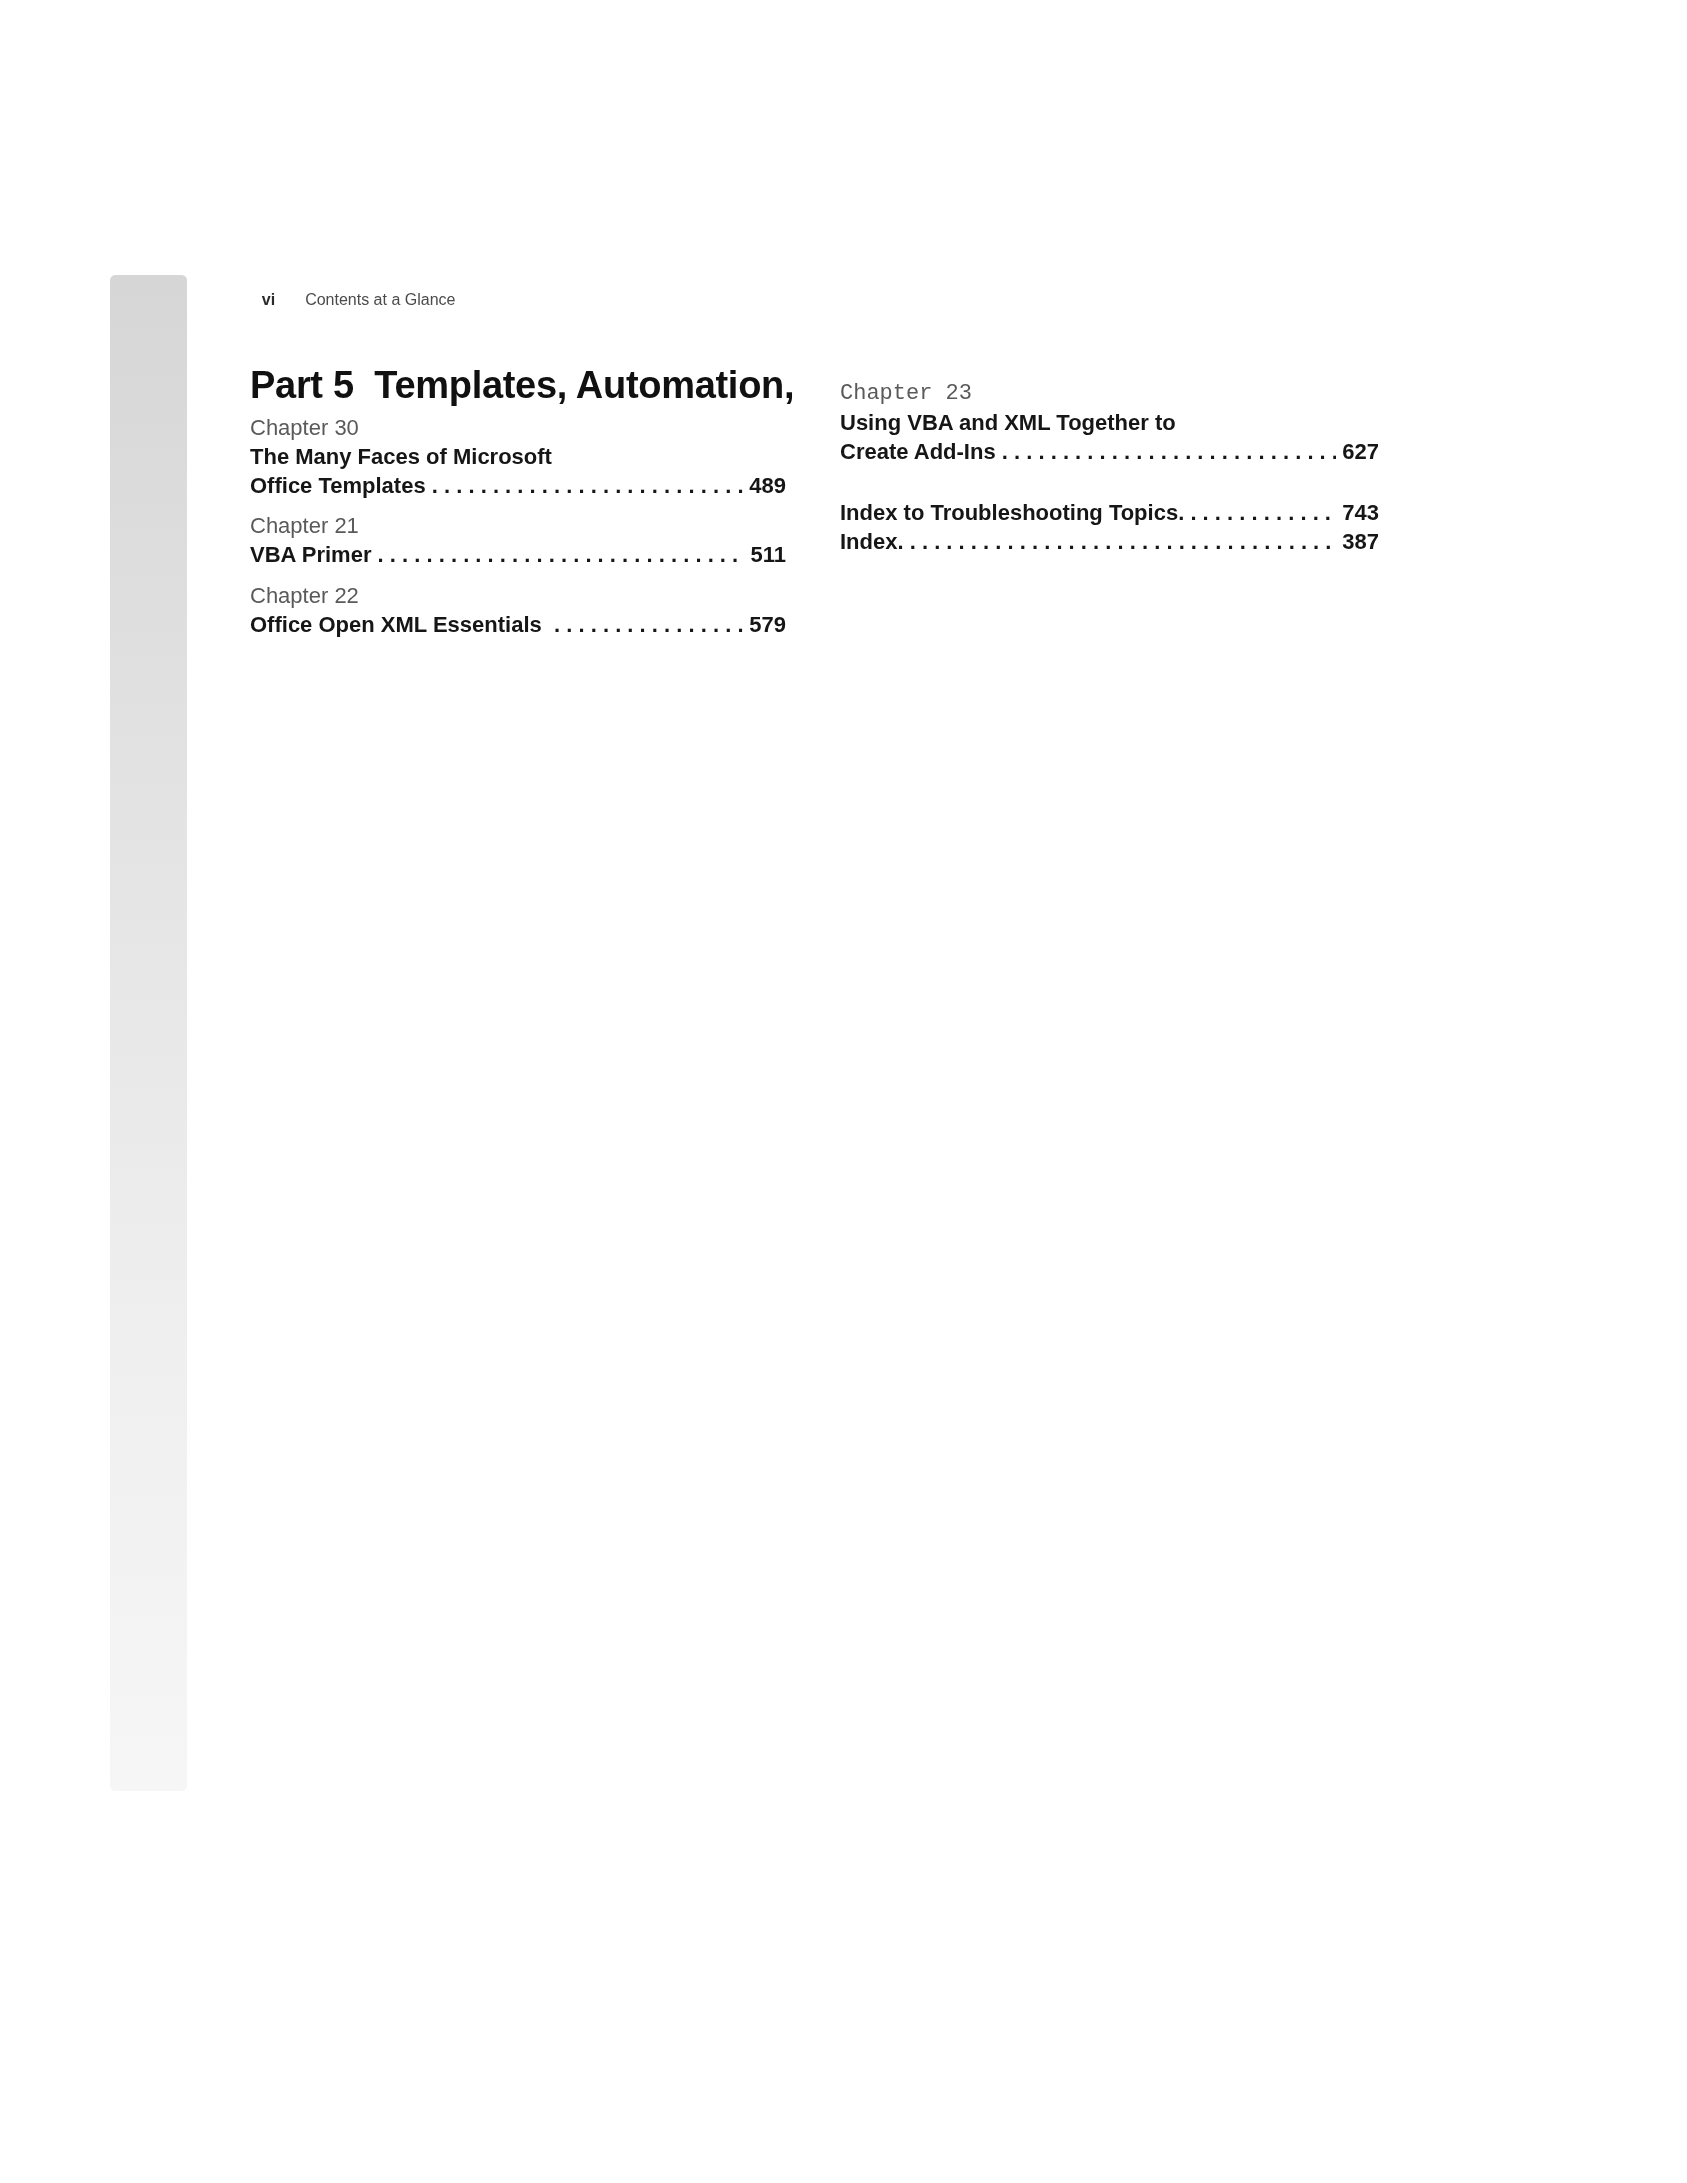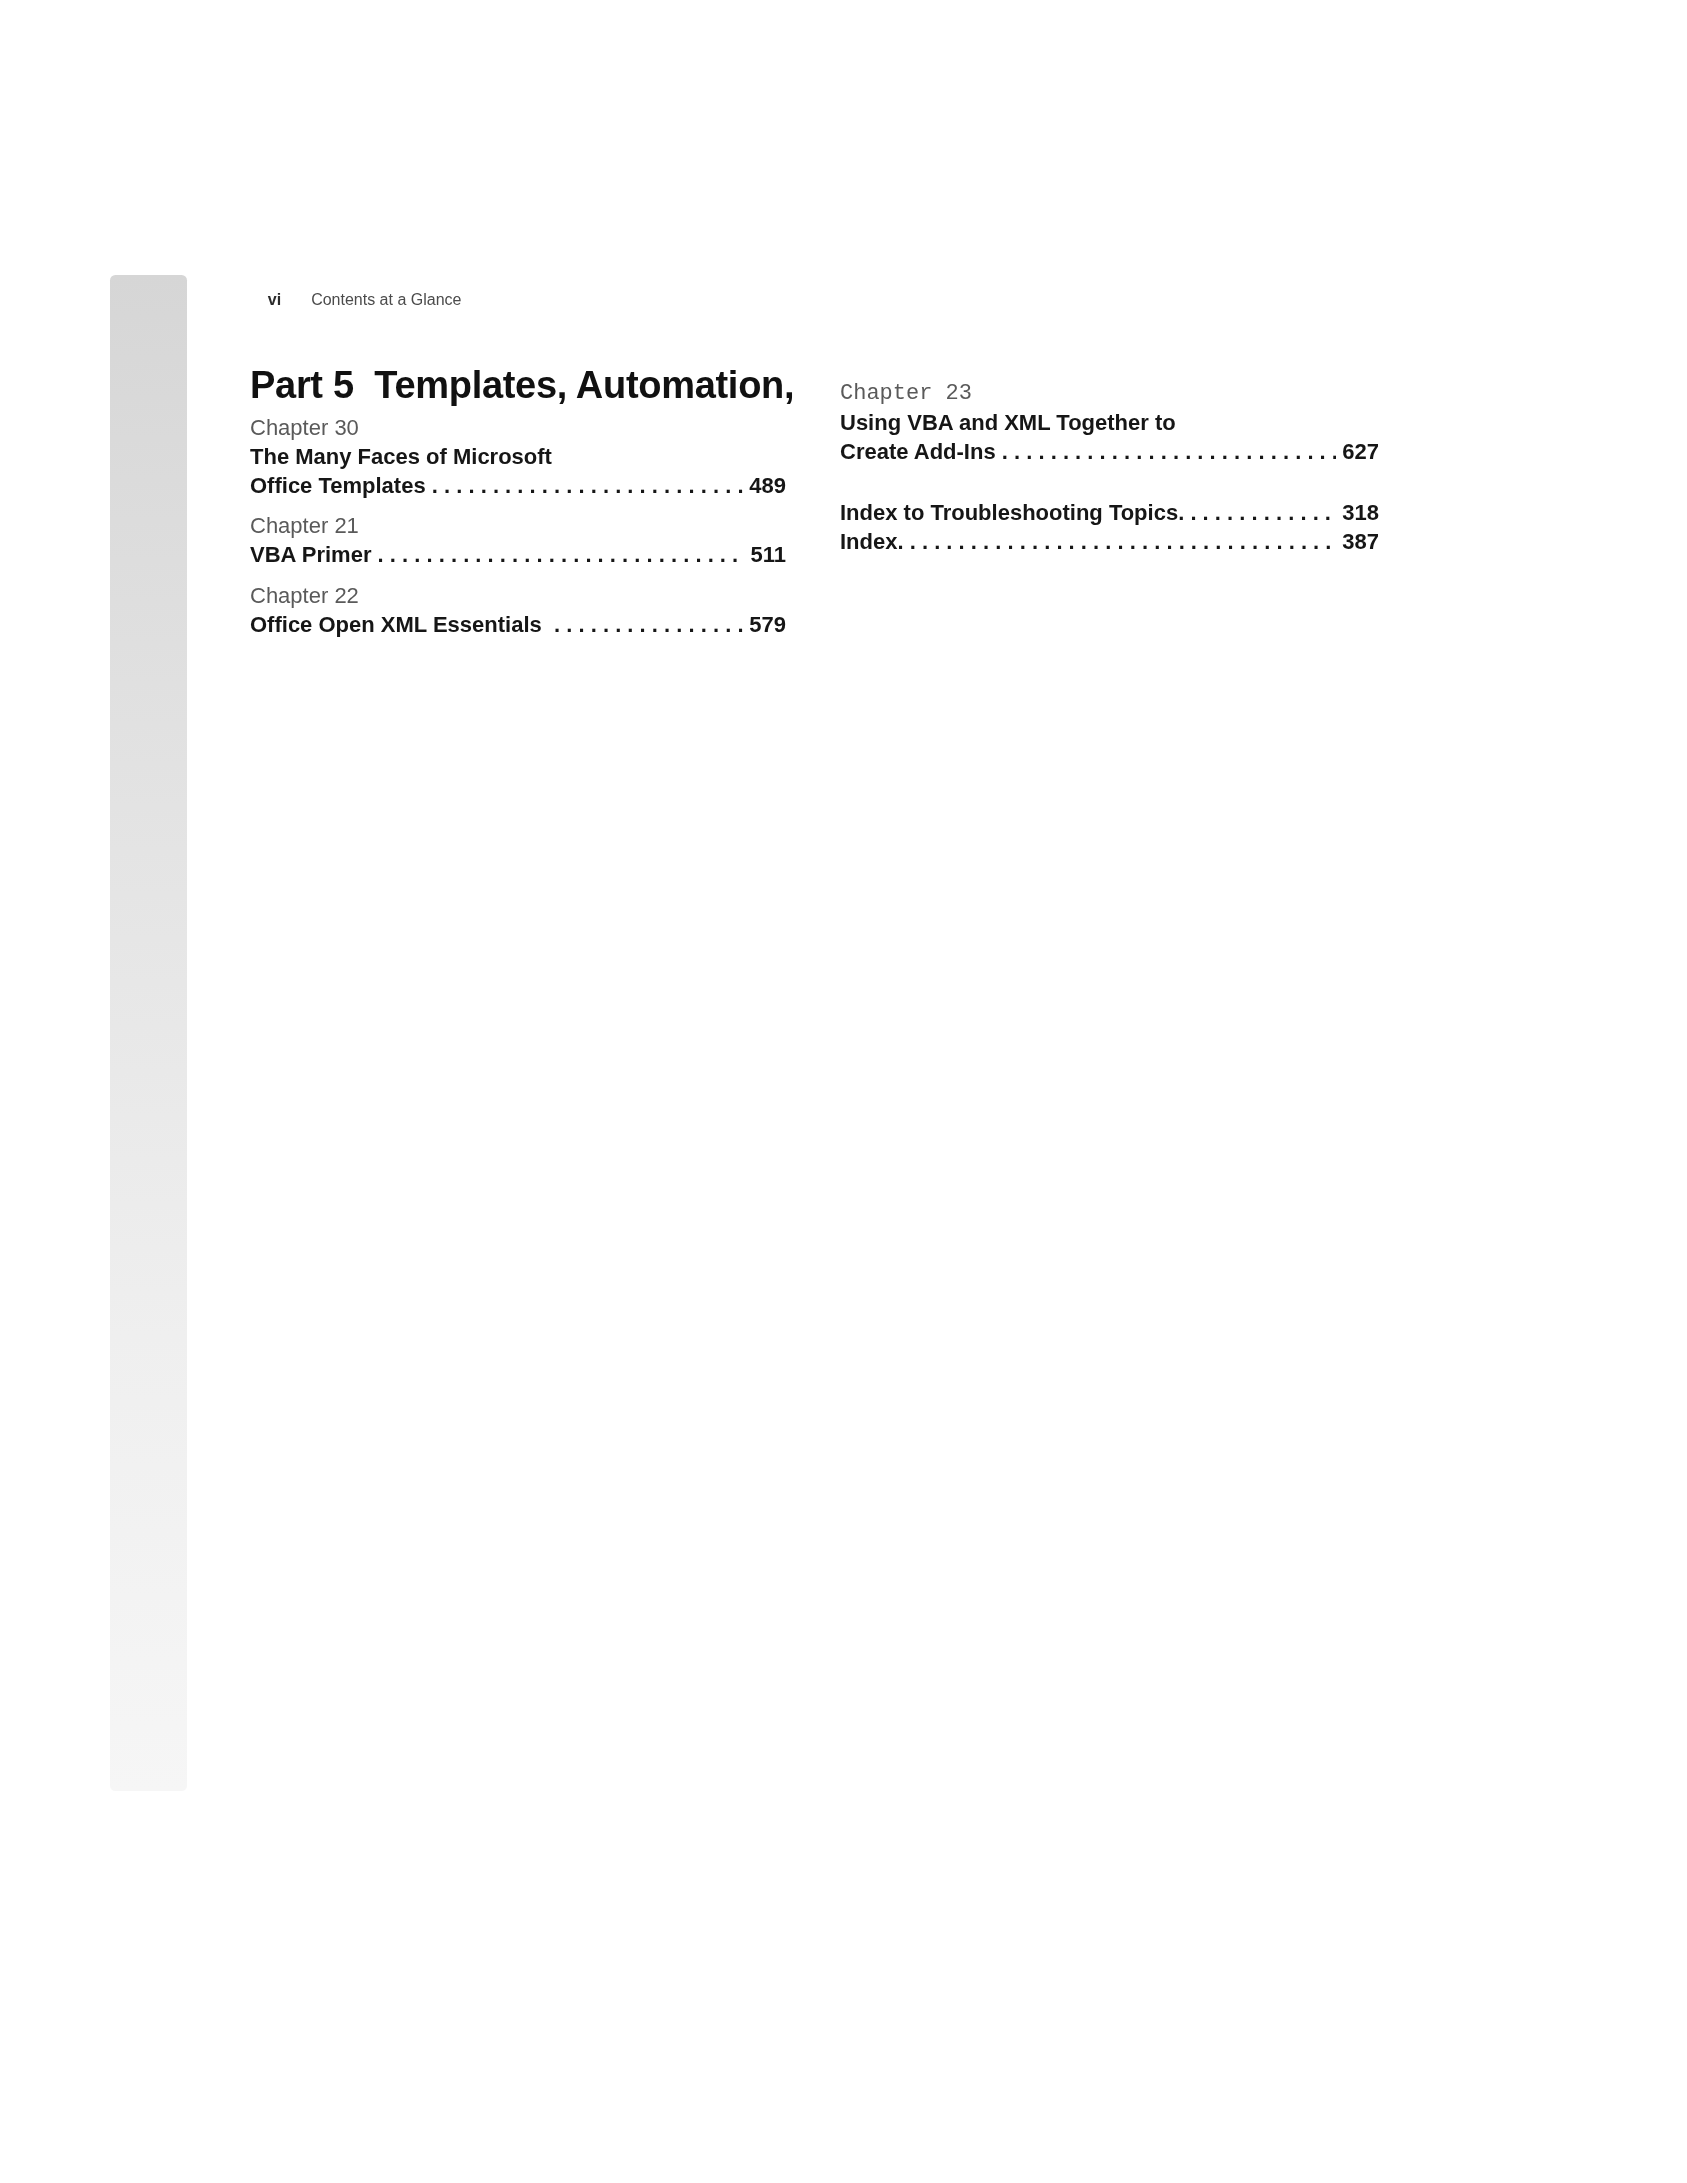--- a/index.html
+++ b/index.html
@@ -23,21 +23,21 @@
     top: 275px;
     width: 77px;
     height: 1516px;
     background: linear-gradient(to bottom, #d6d6d6 0%, #e3e3e3 35%, #efefef 70%, #f6f6f6 100%);
     border-radius: 5.3px;
   }
 
   
   .running-head {
     position: absolute;
-    left: 250px;
+    left: 244px;
     top: 270px;
     font-size: 16px;
     line-height: 20px;
     white-space: pre;
   }
   .folio {
     font-weight: 700;
     color: #2b2b2b;
   }
   .head-title {
@@ -153,21 +153,21 @@
       <div class="entry-line">
         <span class="t">Create Add-Ins</span>
         <span class="leader"> . . . . . . . . . . . . . . . . . . . . . . . . . . . . . . . . . . . . . . . .</span>
         <span class="pg">627</span>
       </div>
 
       <div class="index-group">
         <div class="entry-line">
           <span class="t">Index to Troubleshooting Topics</span>
           <span class="leader">. . . . . . . . . . . . . . . . . . . . . . . . . . . . . . . . . . . . . . . .</span>
-          <span class="pg">318</span>
+          <span class="pg">743</span>
         </div>
         <div class="entry-line">
           <span class="t">Index</span>
           <span class="leader">. . . . . . . . . . . . . . . . . . . . . . . . . . . . . . . . . . . . . . . .</span>
           <span class="pg">387</span>
         </div>
       </div>
 
     </section>
 

